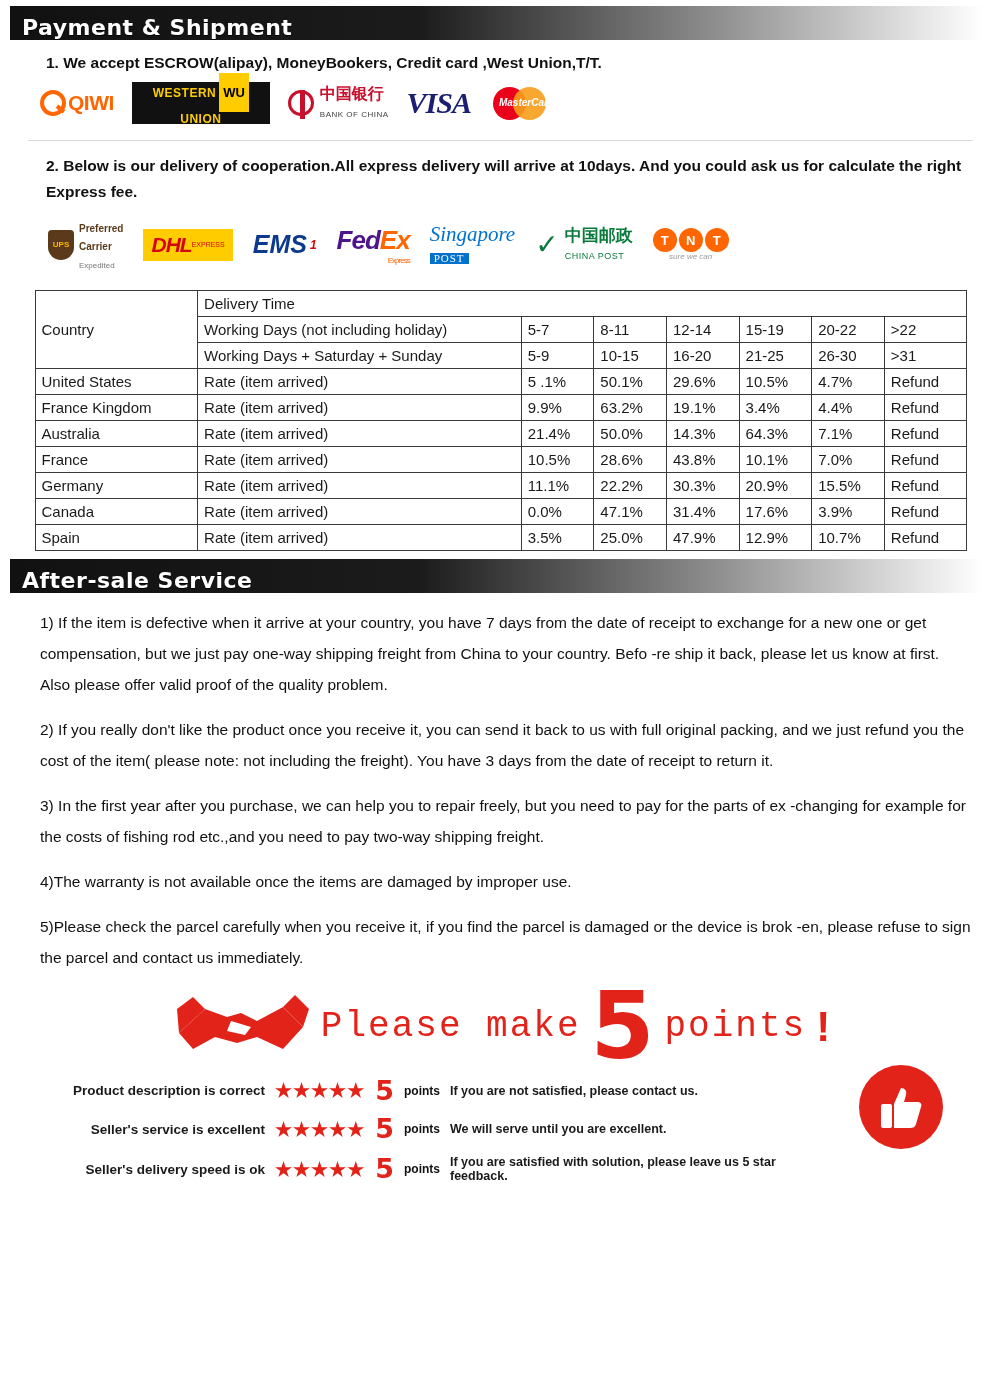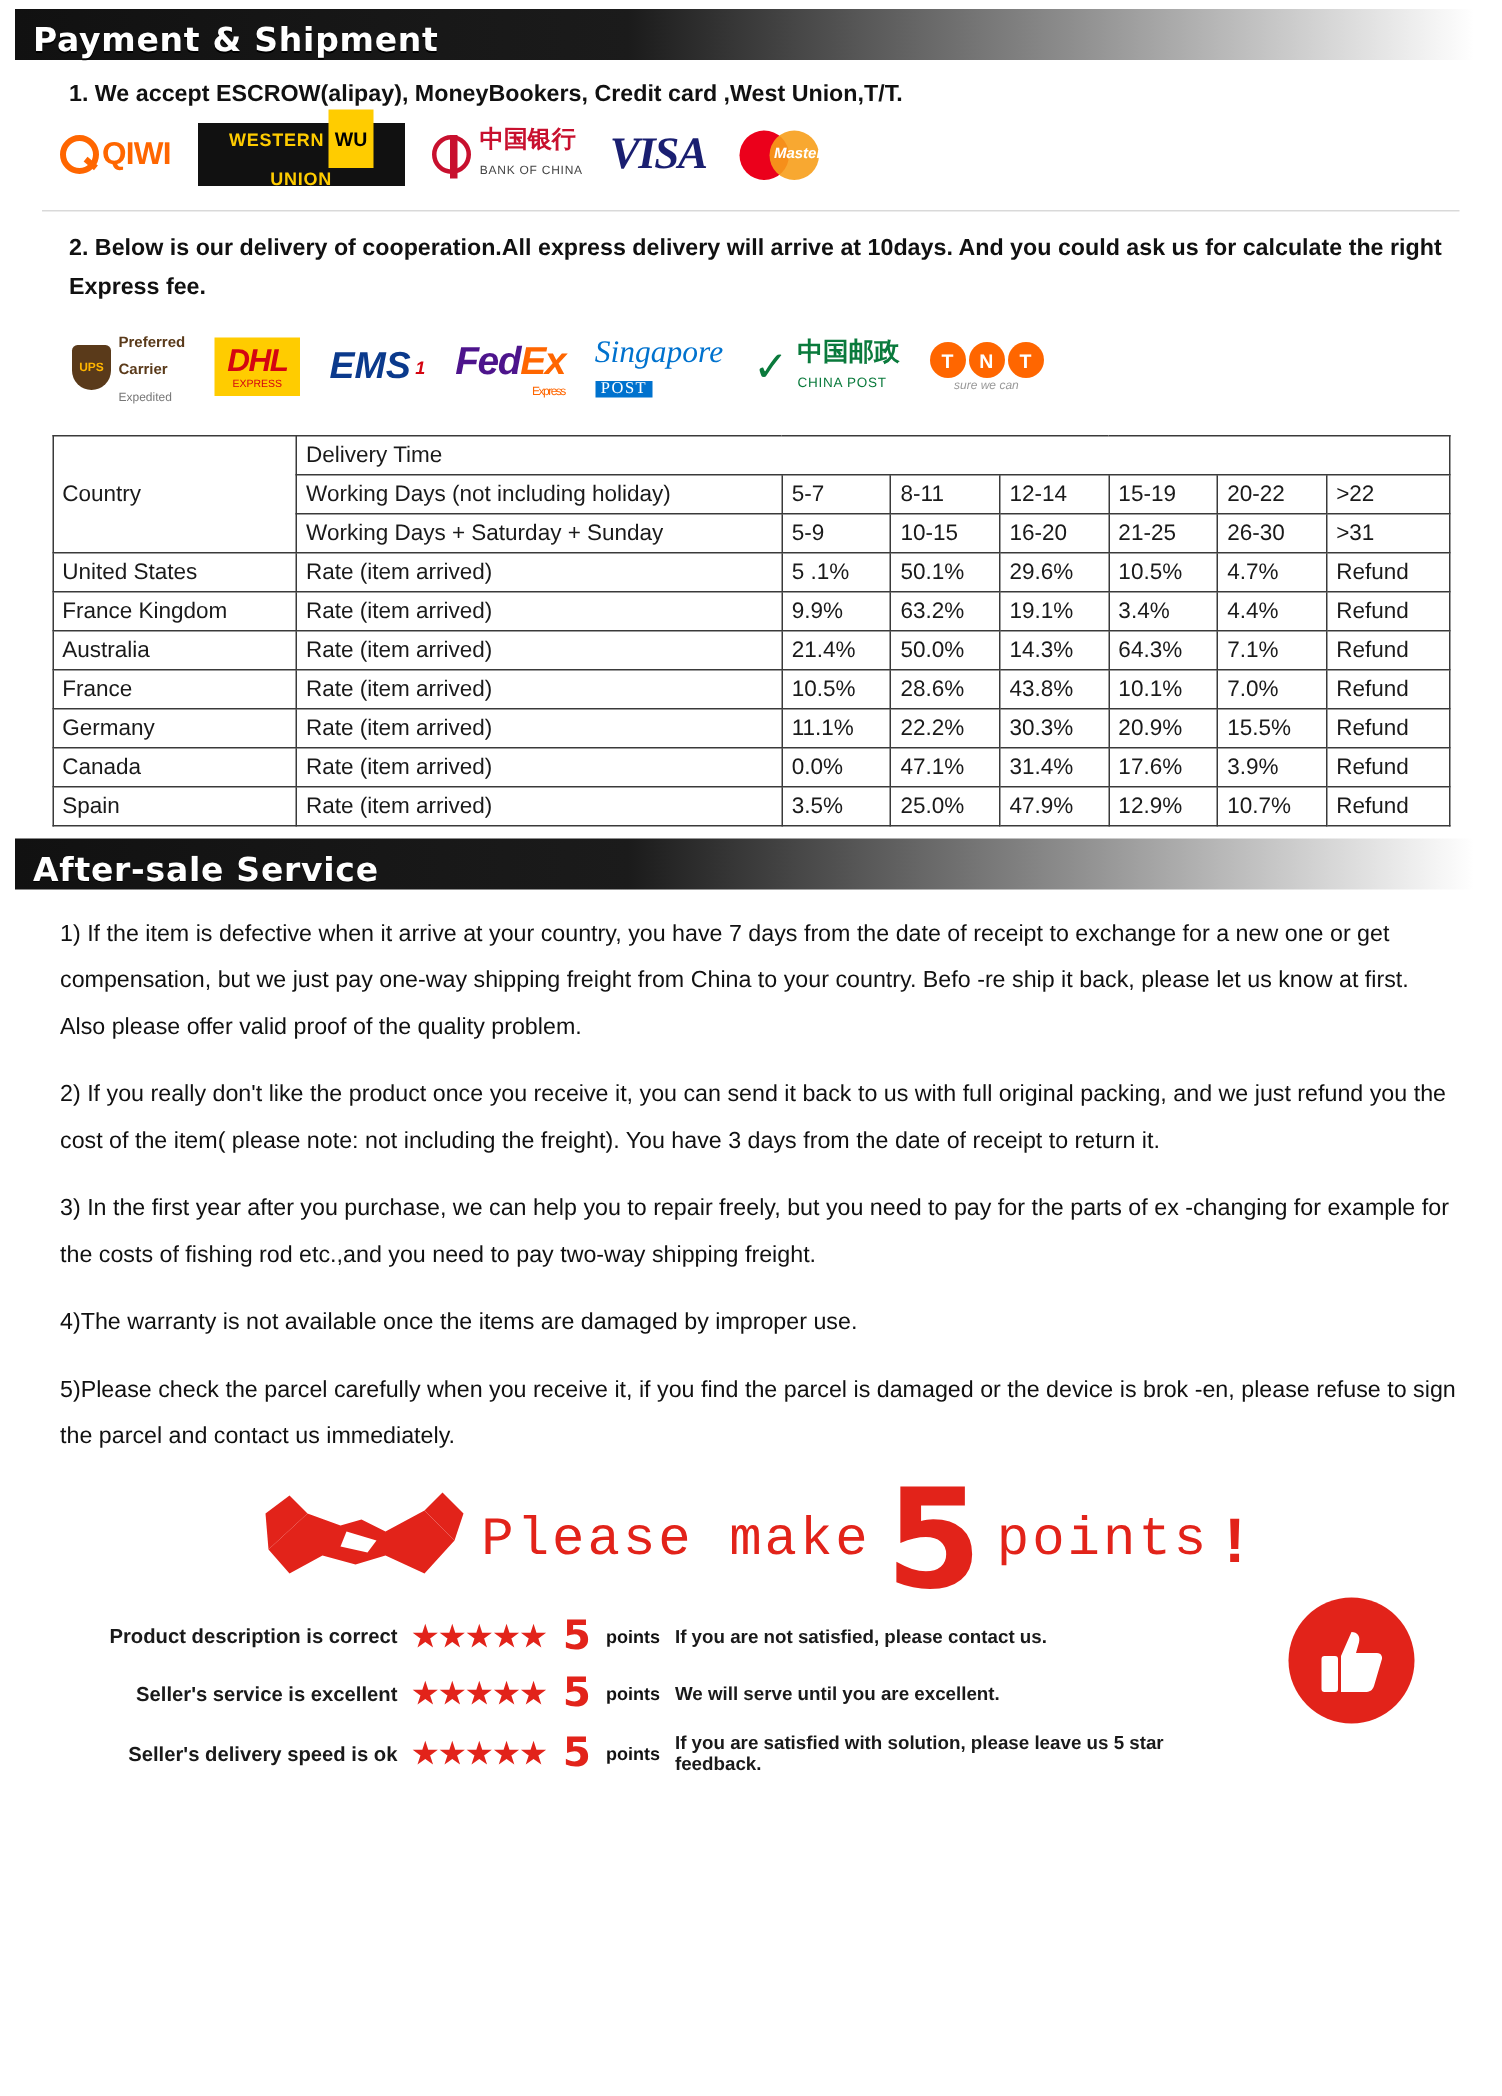--- a/index.html
+++ b/index.html
@@ -73,28 +73,28 @@
   .boc { display:flex; align-items:center; gap:6px; }
   .boc .mark { width:26px;height:26px;border:3px solid #c8102e;border-radius:50%;position:relative;}
   .boc .mark:after{content:"";position:absolute;left:9px;top:-3px;width:5px;height:29px;background:#c8102e;}
   .boc .txt1 { color:#c8102e; font-size:16px; font-weight:bold; line-height:1; font-family:"DejaVu Sans",sans-serif;}
   .boc .txt2 { color:#444; font-size:8px; letter-spacing:.5px;}
   .visa { color:#1a1f71; font-style:italic; font-weight:bold; font-size:30px; font-family:"Liberation Serif",serif; letter-spacing:-1px;}
   .mc { position:relative; width:106px; height:40px;}
   .mc .c1,.mc .c2{position:absolute;top:4px;width:33px;height:33px;border-radius:50%;}
   .mc .c1{left:4px;background:#eb001b;}
   .mc .c2{left:24px;background:#f79e1b;opacity:.9;}
-  .mc .lbl{position:absolute;left:27px;top:14px;color:#fff;font-size:10px;font-weight:bold;font-style:italic;z-index:3;}
+  .mc .lbl{position:absolute;left:10px;top:14px;color:#fff;font-size:10px;font-weight:bold;font-style:italic;z-index:3;}
 
   .ship-row { display:flex; align-items:center; gap:20px; padding: 8px 0 12px 48px; }
   .ups { display:flex; align-items:center; gap:5px;}
   .ups .shield{width:26px;height:30px;background:#5a3a1a;border-radius:4px 4px 14px 14px;color:#ffb500;font-size:8px;font-weight:bold;display:flex;align-items:center;justify-content:center;}
   .ups .t{font-size:10px;font-weight:bold;color:#5a3a1a;line-height:1.1;}
   .ups .sub{font-size:8px;color:#777;}
-  .dhl{background:#ffcc00;padding:4px 8px;display:flex;flex-direction:column;align-items:center;}
+  .dhl{background:#ffcc00;padding:4px 8px;display:flex;flex-direction:row;align-items:center;}
   .dhl .a{color:#d40511;font-weight:bold;font-style:italic;font-size:21px;letter-spacing:-1px;}
   .dhl .b{color:#d40511;font-size:7px;}
   .ems{display:flex;align-items:center;gap:3px;color:#0b3a8c;font-weight:bold;font-style:italic;font-size:25px;}
   .ems .red{color:#d40511;font-size:12px;}
   .fedex{font-size:26px;font-weight:bold;font-style:italic;letter-spacing:-1px;}
   .fedex .p{color:#4d148c;}
   .fedex .e{color:#ff6600;}
   .fedex .sub{display:block;font-size:8px;color:#ff6600;font-style:normal;font-weight:normal;text-align:right;}
   .sgp{color:#0072ce;font-family:"Liberation Serif",serif;font-style:italic;font-size:21px;line-height:1;}
   .sgp .p{background:#0072ce;color:#fff;font-size:11px;font-style:normal;padding:0 4px;letter-spacing:1px;display:inline-block;}

